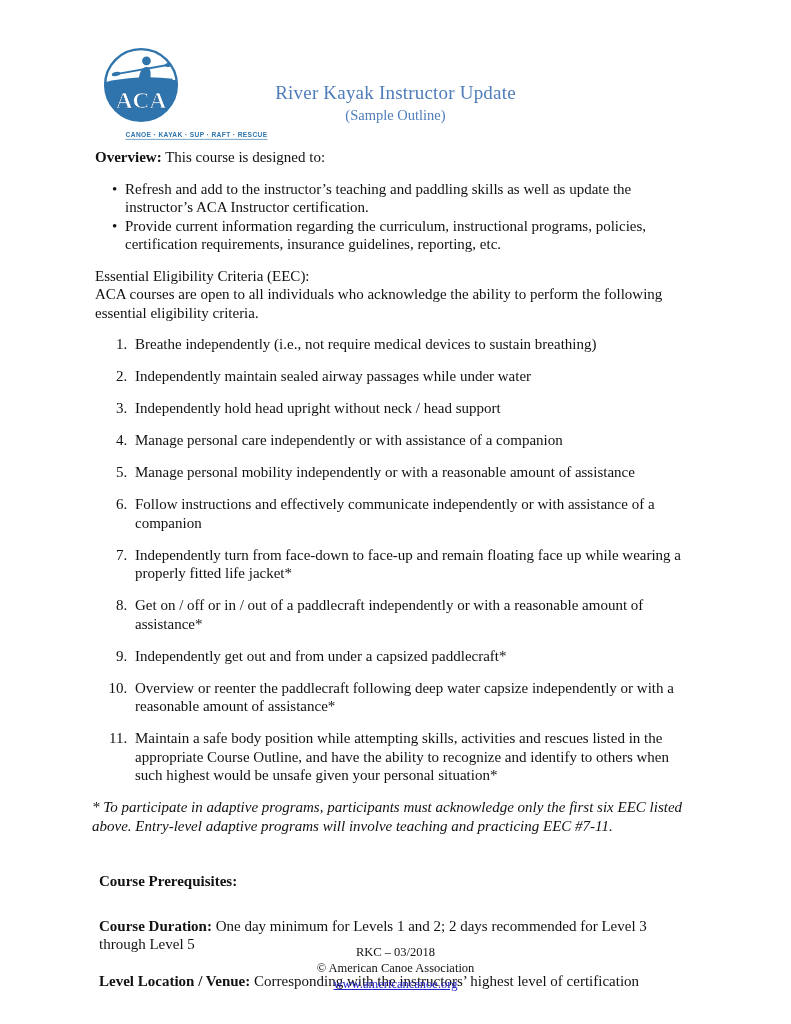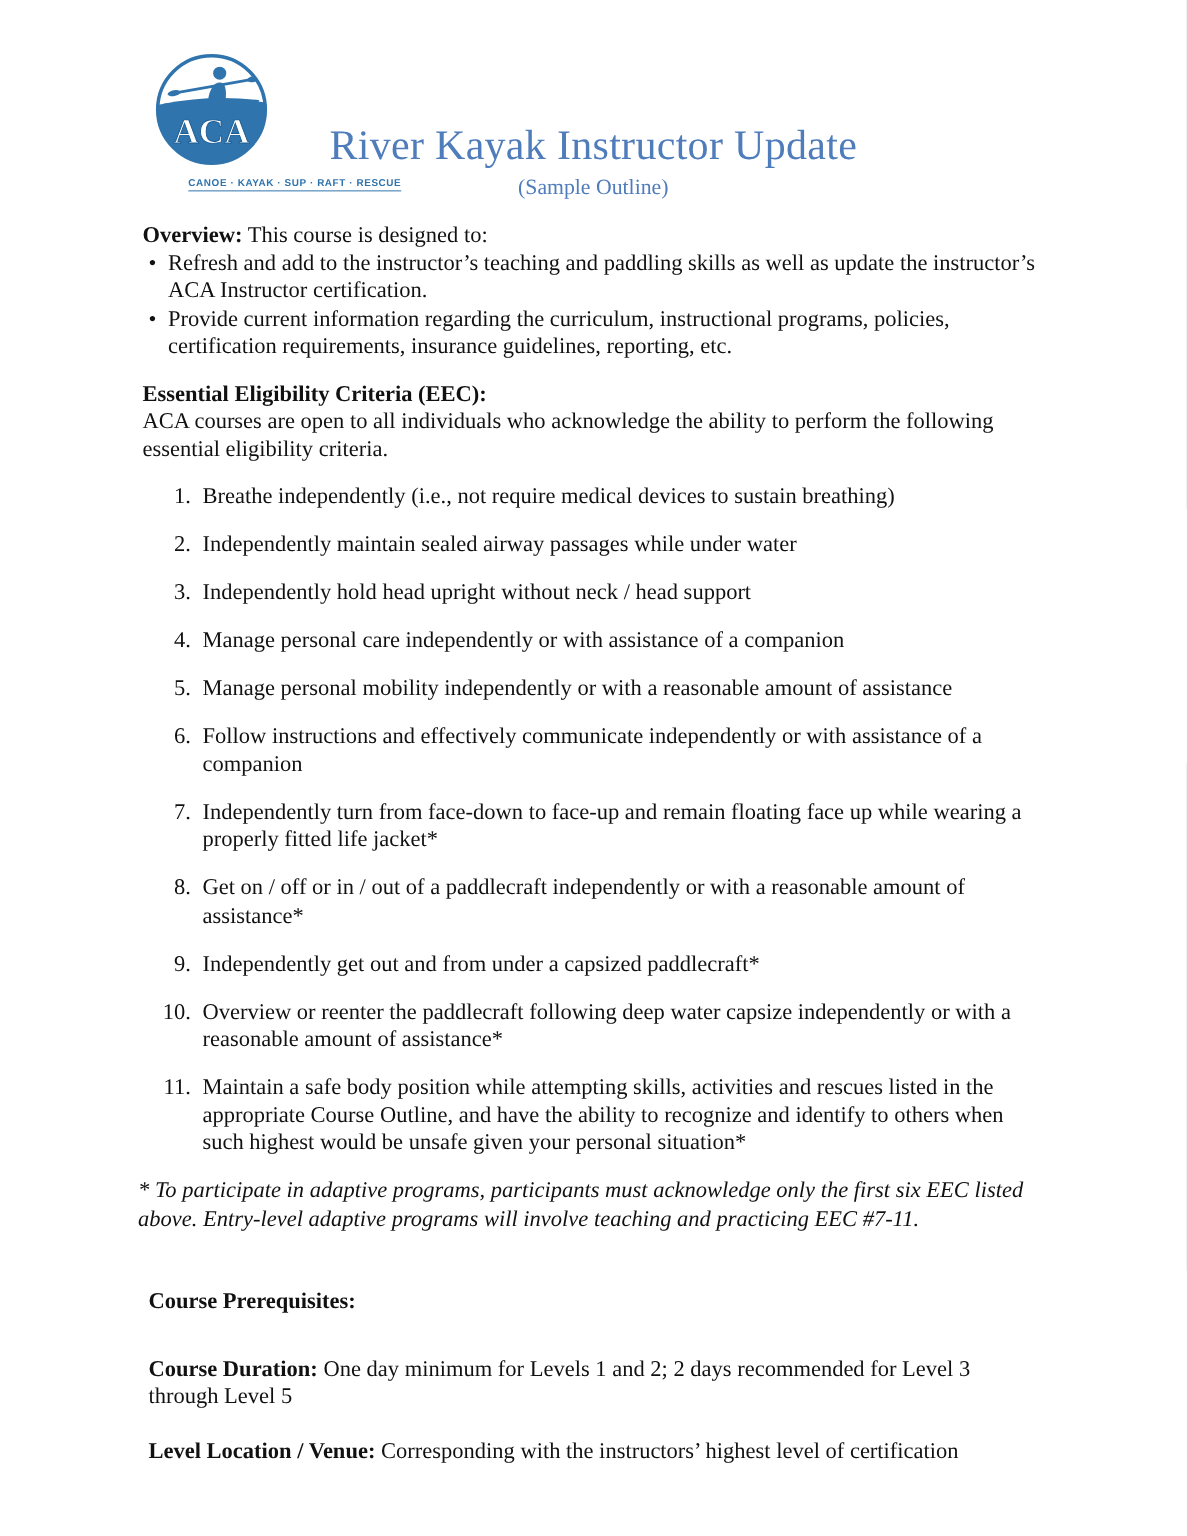--- a/index.html
+++ b/index.html
@@ -11,42 +11,42 @@
   }
   *{box-sizing:border-box;}
   html,body{margin:0;padding:0;background:#e8e8e8;}
   .page{
     width:791px;height:1024px;margin:0 auto;background:var(--page_bg);
     font-family:"Liberation Serif","DejaVu Serif",serif;
     color:var(--text_black);position:relative;overflow:hidden;
   }
   
   .header{position:relative;height:148px;}
-  .logo{position:absolute;left:89px;top:34px;width:104px;text-align:left;}
+  .logo{position:absolute;left:89px;top:46px;width:104px;text-align:left;}
   .logo svg{display:block;margin:0 auto;}
   .tagline-wrap{margin-top:2px;white-space:nowrap;}
   .tagline{
     display:inline-block;font-family:"Liberation Sans","DejaVu Sans",sans-serif;
     font-size:10px;letter-spacing:.6px;color:var(--logo_blue);font-weight:bold;
     border-bottom:1.4px solid var(--logo_blue);padding-bottom:1px;
     transform:scale(.66);transform-origin:50% 0;
   }
   .title{
     margin:0;padding-top:82px;text-align:center;font-weight:normal;
-    font-size:28px;color:var(--title_blue);letter-spacing:.2px;
+    font-size:19px;color:var(--title_blue);letter-spacing:.2px;
   }
   .subtitle{text-align:center;font-size:14.5px;color:var(--title_blue);margin-top:3px;}
   
   .content{margin:0 82px 0 95px;font-size:15px;line-height:18.5px;}
   .para{margin:0;}
   b{font-weight:bold;}
-  .bullets{list-style:none;margin:0;padding:0;}
+  .bullets{list-style:none;margin:13px;padding:0;}
   .bullets li{position:relative;padding-left:17px;max-width:600px;}
   .bullets li::before{content:"\2022";position:absolute;left:4px;top:0;}
-  .heading{margin:13px 0 0 0;font-weight:bold;}
+  .heading{margin:13px 0 0 0;font-weight:normal;}
   .eec-intro{margin:0;}
   .eec-list{margin:13px 0 0 0;padding-left:36px;}
   .eec-list li{margin-bottom:13.5px;padding-left:4px;max-width:562px;}
   .footnote{margin:9px 0 0 -3px;font-style:italic;}
   .course-info{margin-top:37px;padding-left:4px;}
   .course-duration{margin-top:26px;max-width:578px;}
   .course-location{margin-top:18px;}
   
   .footer{
     position:absolute;left:0;right:0;top:944px;text-align:center;
@@ -121,14 +121,19 @@
     <p class="footnote">* To participate in adaptive programs, participants must acknowledge only the first six EEC listed above. Entry-level adaptive programs will involve teaching and practicing EEC #7-11.</p>
 
     <div class="course-info">
       <p class="para"><b>Course Prerequisites:</b></p>
       <p class="para course-duration"><b>Course Duration:</b> <span>One day minimum for Levels 1 and 2; 2 days recommended for Level 3 through Level 5</span></p>
       <p class="para course-location"><b>Level Location / Venue:</b> <span>Corresponding with the instructors’ highest level of certification</span></p>
     </div>
 
   </main>
 
+  <footer class="footer">
+    <div>RKC – 03/2018</div>
+    <div>© American Canoe Association</div>
+    <div><a class="link">www.americancanoe.org</a></div>
+  </footer>
 
 </div>
 
 </body></html>

